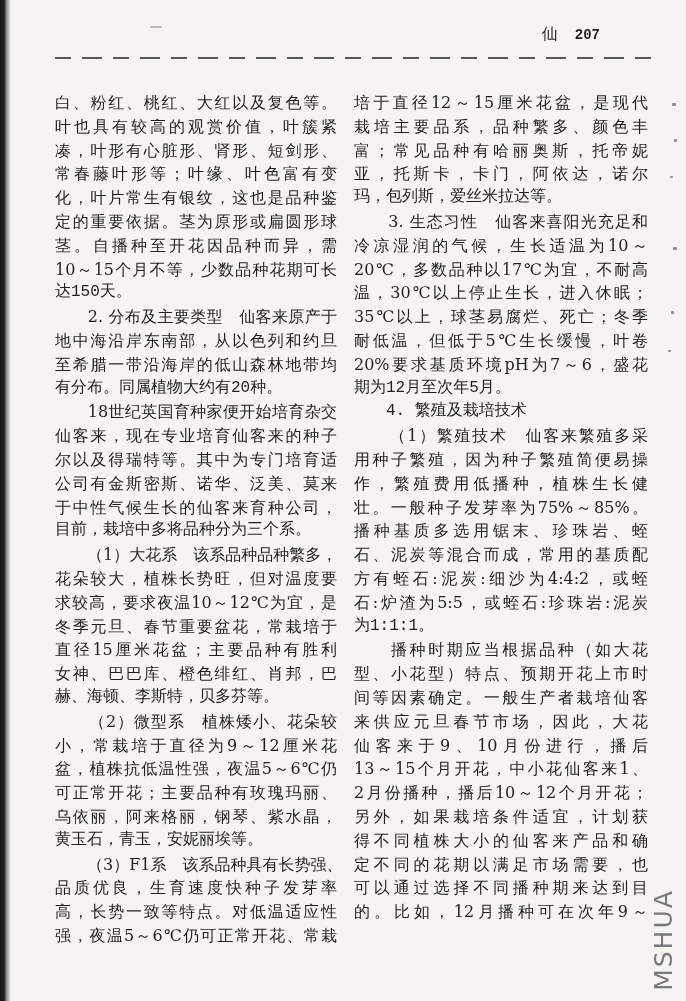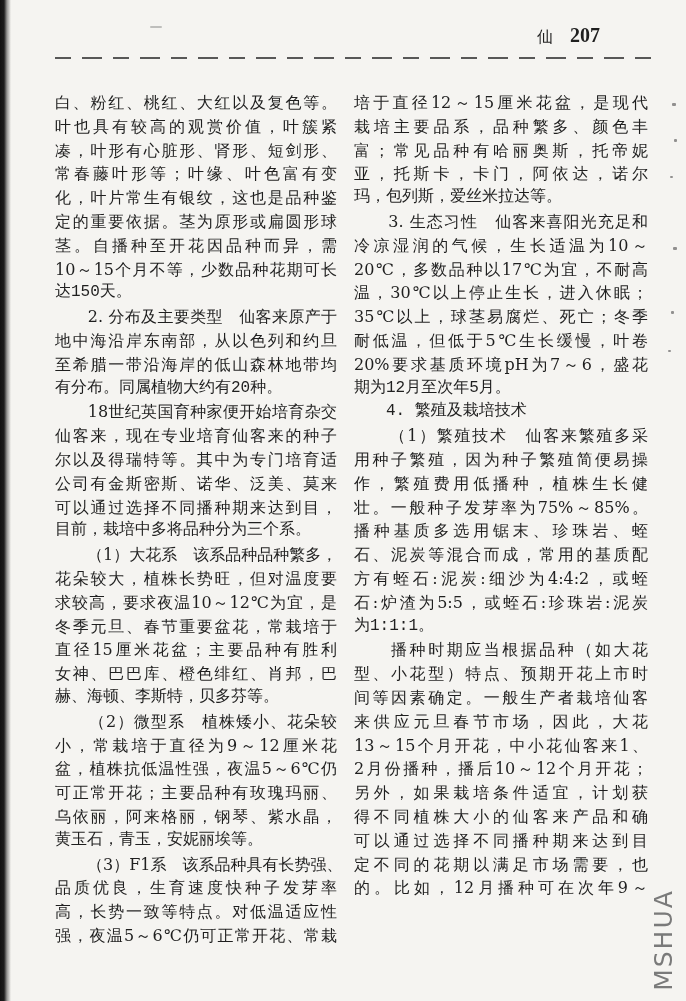--- a/index.html
+++ b/index.html
@@ -22,21 +22,21 @@
   .spine{
     position:absolute;left:0;top:0;width:11px;height:100%;
     background:linear-gradient(90deg,#121212 0px,#1d1d1d 4px,rgba(40,40,40,.45) 7px,rgba(60,60,60,0) 11px);
   }
   .header{
     position:absolute;top:24px;left:0;width:600px;
     text-align:right;color:var(--ink);
     display:flex;justify-content:flex-end;align-items:baseline;gap:16px;
   }
   .header .section{font-size:16px;letter-spacing:1px;}
-  .header .pagenum{font-size:20px;font-weight:bold;font-family:Liberation Serif, serif;}
+  .header .pagenum{font-size:14px;font-weight:bold;font-family:Liberation Mono, monospace;}
   .rule{
     position:absolute;left:55px;top:57px;width:606px;height:2px;
     background:repeating-linear-gradient(90deg,var(--rule) 0 16px,transparent 16px 27px,var(--rule) 27px 47px,transparent 47px 58px);
     opacity:.85;
   }
   .col{
     position:absolute;top:91px;color:var(--ink);
   }
   .col-left{left:55px;width:282px;}
   .col-right{left:354px;width:294px;}
@@ -86,21 +86,21 @@
       <div class="line">10～15个月不等，少数品种花期可长</div>
       <div class="line end">达150天。</div>
       <div class="line">　　2. 分布及主要类型　仙客来原产于</div>
       <div class="line">地中海沿岸东南部，从以色列和约旦</div>
       <div class="line">至希腊一带沿海岸的低山森林地带均</div>
       <div class="line end">有分布。同属植物大约有20种。</div>
       <div class="line">　　18世纪英国育种家便开始培育杂交</div>
       <div class="line">仙客来，现在专业培育仙客来的种子</div>
       <div class="line">尔以及得瑞特等。其中为专门培育适</div>
       <div class="line">公司有金斯密斯、诺华、泛美、莫来</div>
-      <div class="line">可以通过选择不同播种期来达到目，</div>
+      <div class="line">于中性气候生长的仙客来育种公司，</div>
       <div class="line end">目前，栽培中多将品种分为三个系。</div>
       <div class="line">　　（1）大花系　该系品种品种繁多，</div>
       <div class="line">花朵较大，植株长势旺，但对温度要</div>
       <div class="line">求较高，要求夜温10～12℃为宜，是</div>
       <div class="line">冬季元旦、春节重要盆花，常栽培于</div>
       <div class="line">直径15厘米花盆；主要品种有胜利</div>
       <div class="line">女神、巴巴库、橙色绯红、肖邦，巴</div>
       <div class="line end">赫、海顿、李斯特，贝多芬等。</div>
       <div class="line">　　（2）微型系　植株矮小、花朵较</div>
       <div class="line">小，常栽培于直径为9～12厘米花</div>
@@ -134,26 +134,27 @@
       <div class="line">壮。一般种子发芽率为75%～85%。</div>
       <div class="line">播种基质多选用锯末、珍珠岩、蛭</div>
       <div class="line">石、泥炭等混合而成，常用的基质配</div>
       <div class="line">方有蛭石:泥炭:细沙为4:4:2，或蛭</div>
       <div class="line">石:炉渣为5:5，或蛭石:珍珠岩:泥炭</div>
       <div class="line end">为1:1:1。</div>
       <div class="line">　　播种时期应当根据品种（如大花</div>
       <div class="line">型、小花型）特点、预期开花上市时</div>
       <div class="line">间等因素确定。一般生产者栽培仙客</div>
       <div class="line">来供应元旦春节市场，因此，大花</div>
+      <div class="line">仙客来于9、10月份进行，播后</div>
       <div class="line">13～15个月开花，中小花仙客来1、</div>
       <div class="line">2月份播种，播后10～12个月开花；</div>
       <div class="line">另外，如果栽培条件适宜，计划获</div>
       <div class="line">得不同植株大小的仙客来产品和确</div>
+      <div class="line">定不同的花期以满足市场需要，也</div>
       <div class="line">可以通过选择不同播种期来达到目</div>
-      <div class="line">定不同的花期以满足市场需要，也</div>
       <div class="line">的。比如，12月播种可在次年9～</div>
     </div>
 
   <div class="watermark">MSHUA</div>
 
   <div class="speck sp1"></div>
   <div class="speck sp2"></div>
   <div class="speck sp3"></div>
   <div class="speck sp4"></div>
   <div class="speck sp5"></div>

